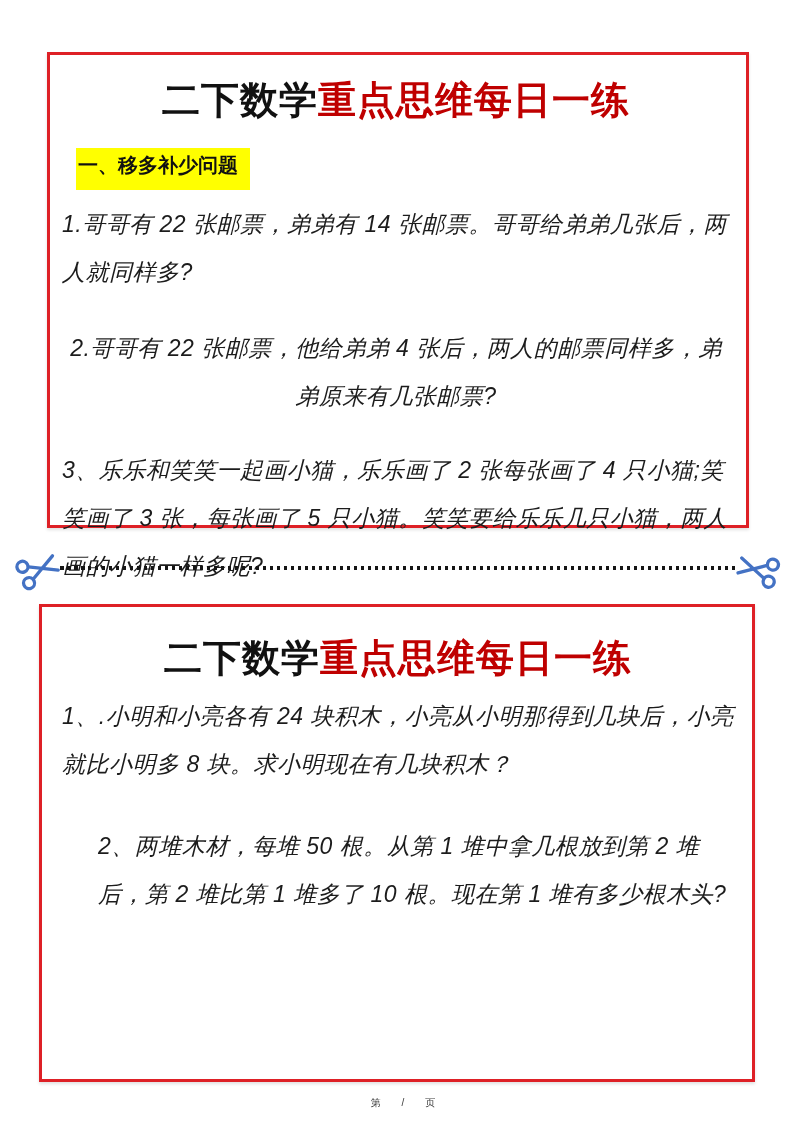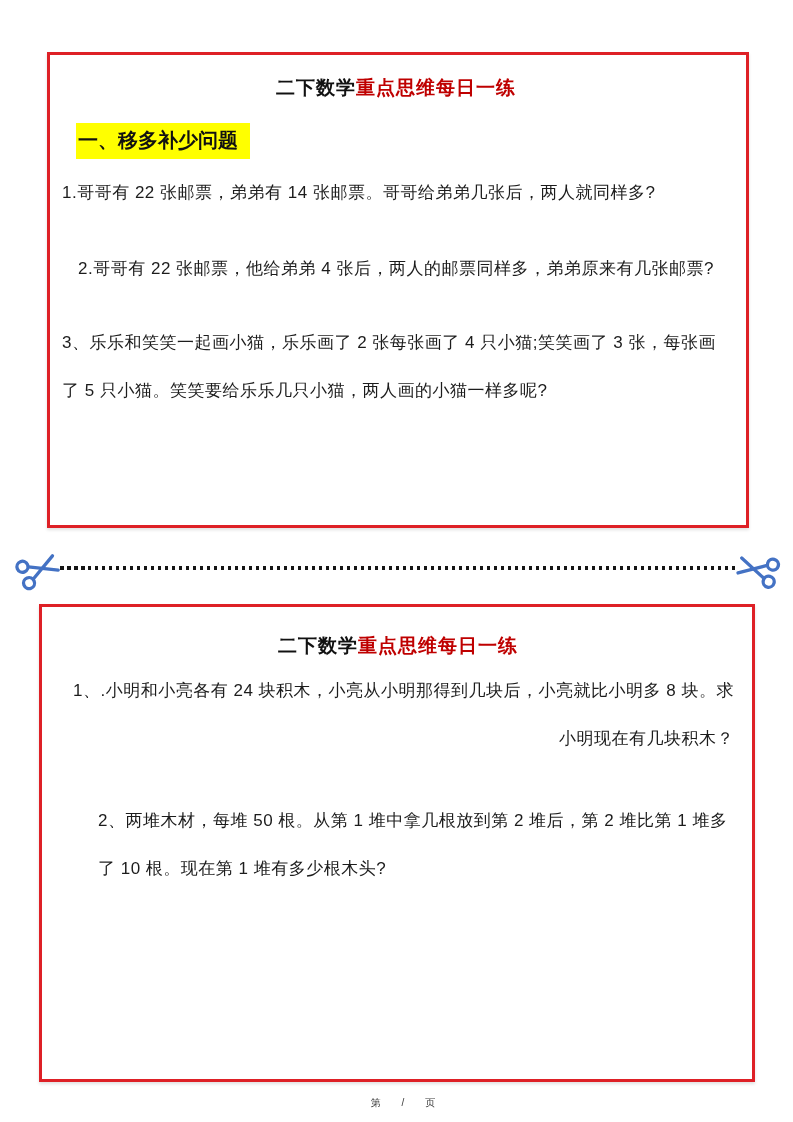--- a/index.html
+++ b/index.html
@@ -22,50 +22,51 @@
   .card{
     position:absolute;
     border:3px solid var(--border-red);
     background:#fff;
     box-shadow:0 2px 3px rgba(0,0,0,0.12);
   }
   .card1{left:47px;top:52px;width:702px;height:476px;padding:0 16px 0 12px;}
   .card2{left:39px;top:604px;width:716px;height:478px;padding:0 18px 0 20px;}
   .title{
     text-align:center;
-    font-size:19px;
+    font-size:38px;
     font-weight:bold;
     letter-spacing:1px;
     line-height:1.35;
   }
   .card1 .title{margin-top:20px;}
   .card2 .title{margin-top:26px;}
   .title .t-black{color:#111;}
   .title .t-red{color:var(--title-red);}
   .sec-heading{
     display:inline-block;
     margin-top:22px;
     margin-left:14px;
     background:var(--highlight-yellow);
     font-size:20px;
     font-weight:bold;
     color:#111;
-    padding:4px 12px 6px 2px;
+    padding:4px 12px 12px 2px;
     line-height:1.3;
   }
   .q{
-    font-size:17px;
+    font-size:23px;
     line-height:48px;
     color:var(--text-black);
     letter-spacing:0.5px;
+    font-style:italic;
   }
   .card1 .q1{margin-top:10px;}
   .card1 .q2{margin-top:28px;text-align:center;}
   .card1 .q3{margin-top:26px;}
-  .card2 .q1{margin-top:8px;text-align:right;}
+  .card2 .q1{margin-top:8px;}
   .card2 .q2{margin-top:34px;margin-left:36px;}
   .card2 .q3{margin-top:54px;}
   .cutline{
     position:absolute;
     left:60px;right:58px;top:566px;
     height:4px;
     background:repeating-linear-gradient(90deg,#151515 0 3.5px,transparent 3.5px 7px);
   }
   .scissors{
     position:absolute;

